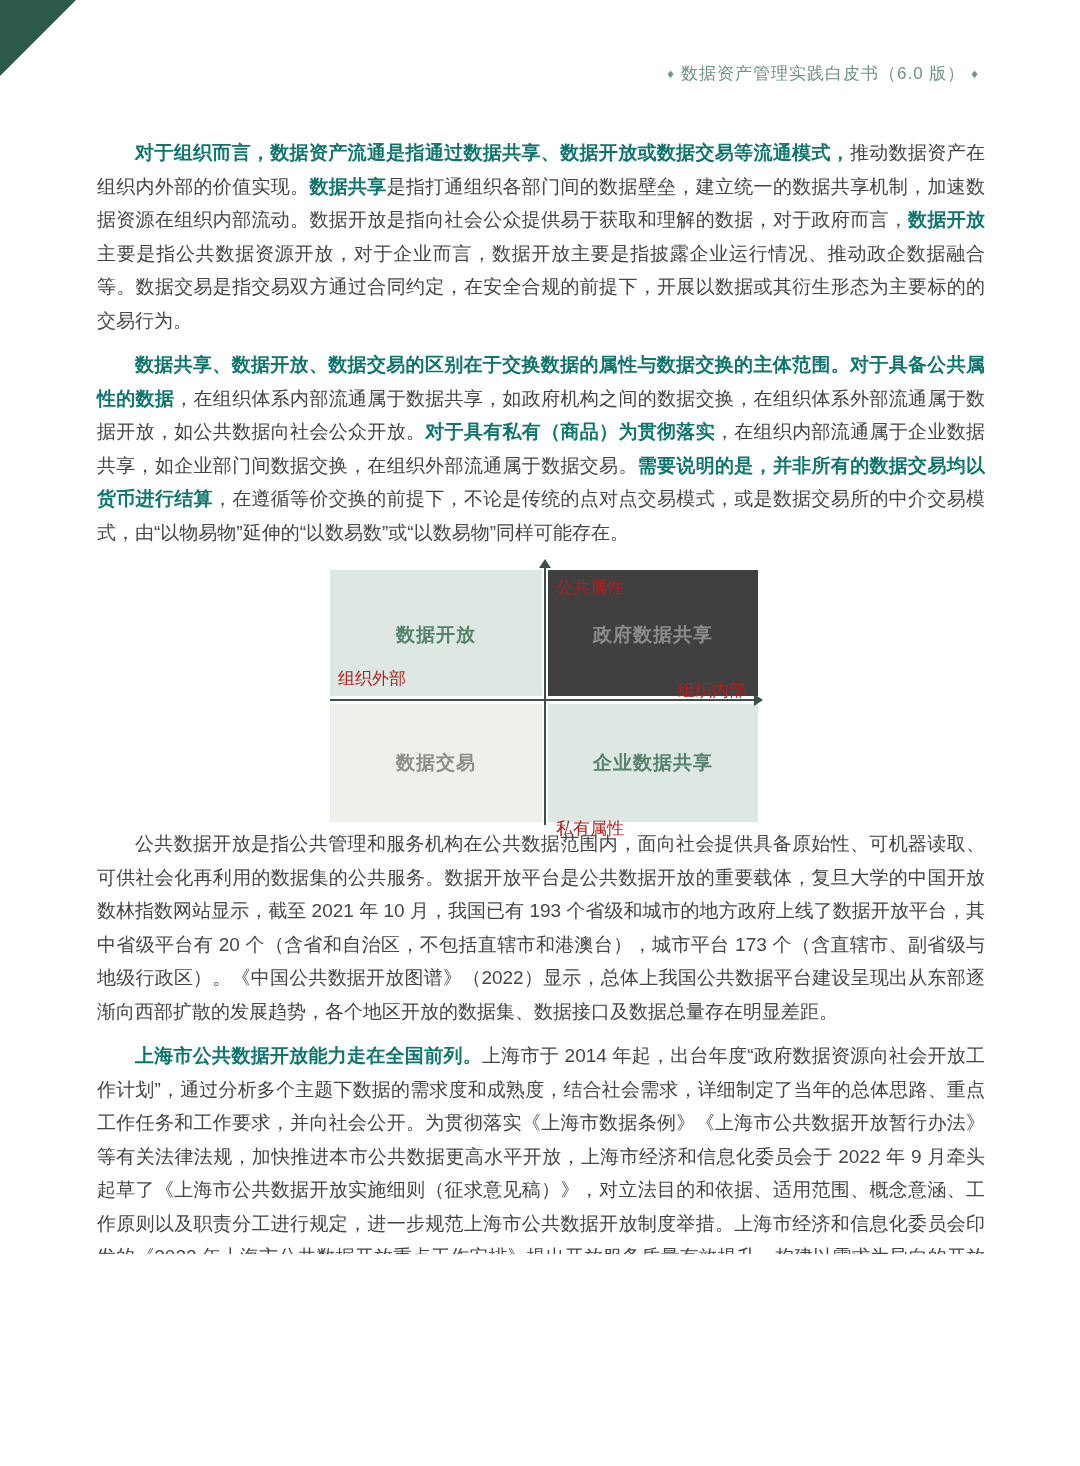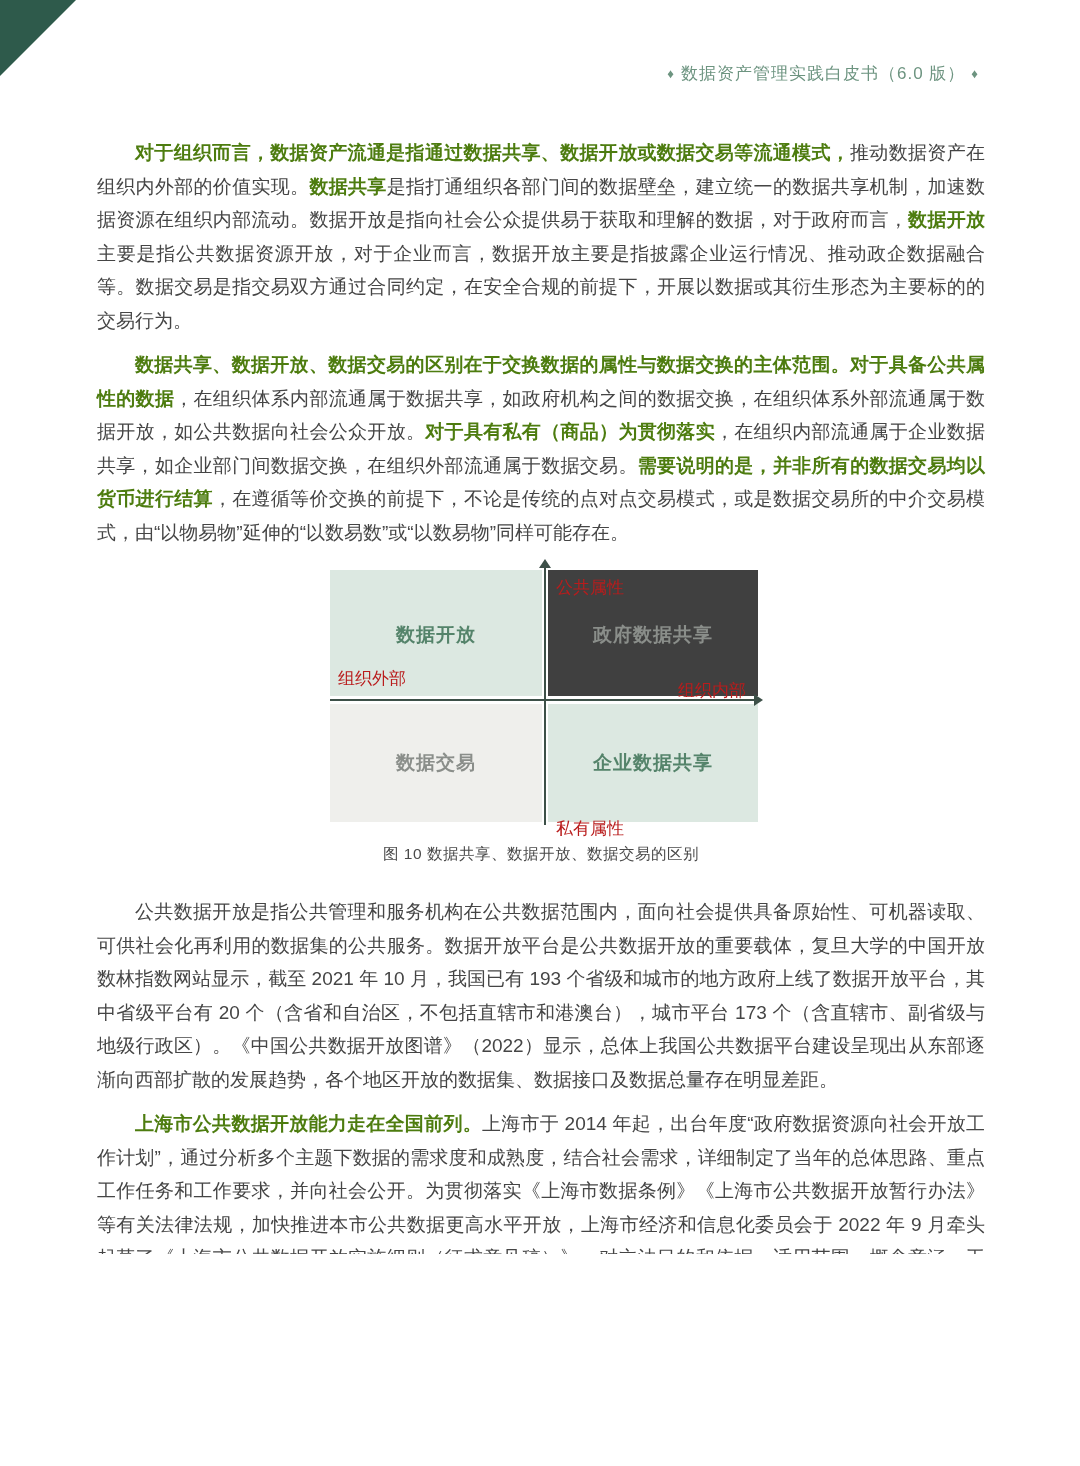--- a/index.html
+++ b/index.html
@@ -27,21 +27,21 @@
   
   .content{position:absolute;top:136px;left:97px;width:888px;}
   .sec-title{
     font-size:28px;font-weight:700;color:#55826a;
     letter-spacing:2px;margin:0 0 30px 0;
   }
   p.body{
     font-size:19px;line-height:33.5px;text-align:justify;
     margin:0 0 11px 0;text-indent:2em;color:#454545;
   }
-  p.body strong{font-weight:700;color:#4d7c0f;}
+  p.body strong{font-weight:700;color:#0f766e;}
   
   .figure{margin:14px 0 0 233px;width:432px;position:relative;}
   .quad-wrap{position:relative;width:432px;height:264px;}
   .quad{position:absolute;box-sizing:border-box;}
   .q-tl{left:0;top:7px;width:212px;height:126px;background:#dce8e1;}
   .q-tr{left:218px;top:7px;width:210px;height:126px;background:#404040;}
   .q-bl{left:0;top:141px;width:212px;height:118px;background:#efefec;}
   .q-br{left:218px;top:141px;width:210px;height:118px;background:#dce8e1;}
   .q-label{
     position:absolute;width:100%;text-align:center;top:52px;
@@ -114,21 +114,20 @@
         <div class="v-axis"></div>
         <div class="v-arrow"></div>
         <div class="h-axis"></div>
         <div class="h-arrow"></div>
         <div class="ax-label lab-public">公共属性</div>
         <div class="ax-label lab-private">私有属性</div>
         <div class="ax-label lab-outer">组织外部</div>
         <div class="ax-label lab-inner">组织内部</div>
       </div>
     </div>
-    <div class="fig-caption">图 10 数据共享、数据开放、数据交易的区别</div>
 
     <p class="body"><span>公共数据开放是指公共管理和服务机构在公共数据范围内，面向社会提供具备原始性、可机器读取、可供社会化再利用的数据集的公共服务。数据开放平台是公共数据开放的重要载体，复旦大学的中国开放数林指数网站显示，截至 2021 年 10 月，我国已有 193 个省级和城市的地方政府上线了数据开放平台，其中省级平台有 20 个（含省和自治区，不包括直辖市和港澳台），城市平台 173 个（含直辖市、副省级与地级行政区）。《中国公共数据开放图谱》（2022）显示，总体上我国公共数据平台建设呈现出从东部逐渐向西部扩散的发展趋势，各个地区开放的数据集、数据接口及数据总量存在明显差距。</span></p>
 
     <p class="body"><strong>上海市公共数据开放能力走在全国前列。</strong><span>上海市于 2014 年起，出台年度“政府数据资源向社会开放工作计划”，通过分析多个主题下数据的需求度和成熟度，结合社会需求，详细制定了当年的总体思路、重点工作任务和工作要求，并向社会公开。为贯彻落实《上海市数据条例》《上海市公共数据开放暂行办法》等有关法律法规，加快推进本市公共数据更高水平开放，上海市经济和信息化委员会于 2022 年 9 月牵头起草了《上海市公共数据开放实施细则（征求意见稿）》，对立法目的和依据、适用范围、概念意涵、工作原则以及职责分工进行规定，进一步规范上海市公共数据开放制度举措。上海市经济和信息化委员会印发的《2022 年上海市公共数据开放重点工作安排》提出开放服务质量有效提升，构建以需求为导向的开放数据治理机制，明确了包括公共数据及时更新率、高质量数据集数量、样本开放数据集数量、开放渠道等方面的要求。</span></p>
 
   </div>
 
   <div class="footer">
     <span class="page-num">17</span>
     <span class="stripes">

